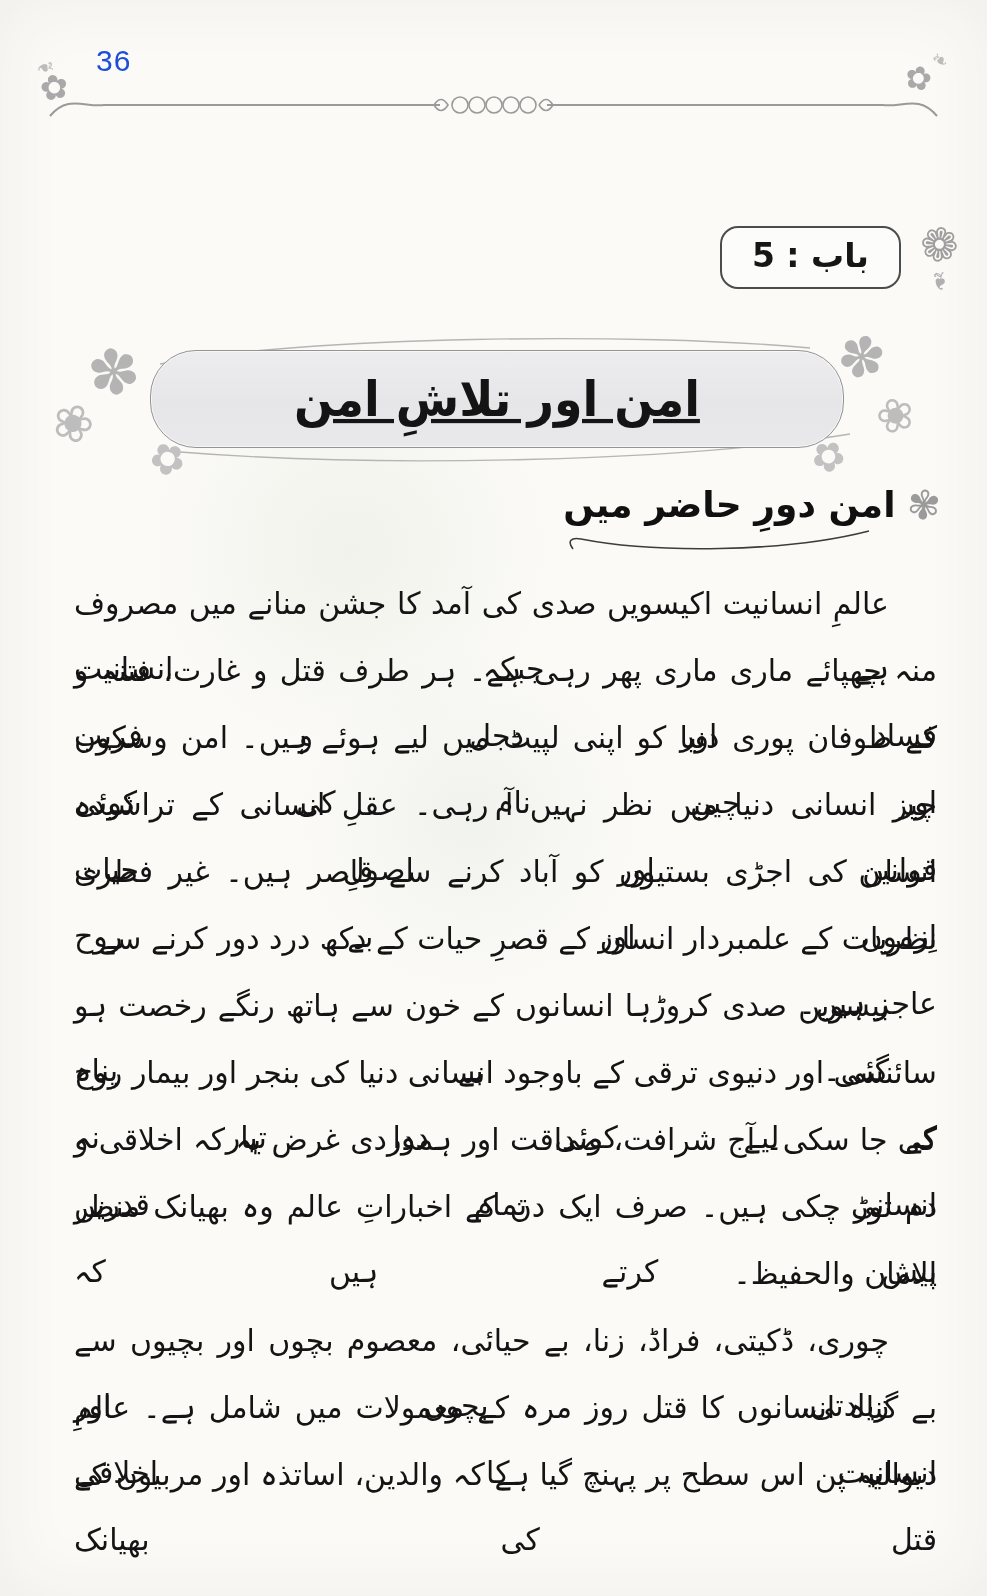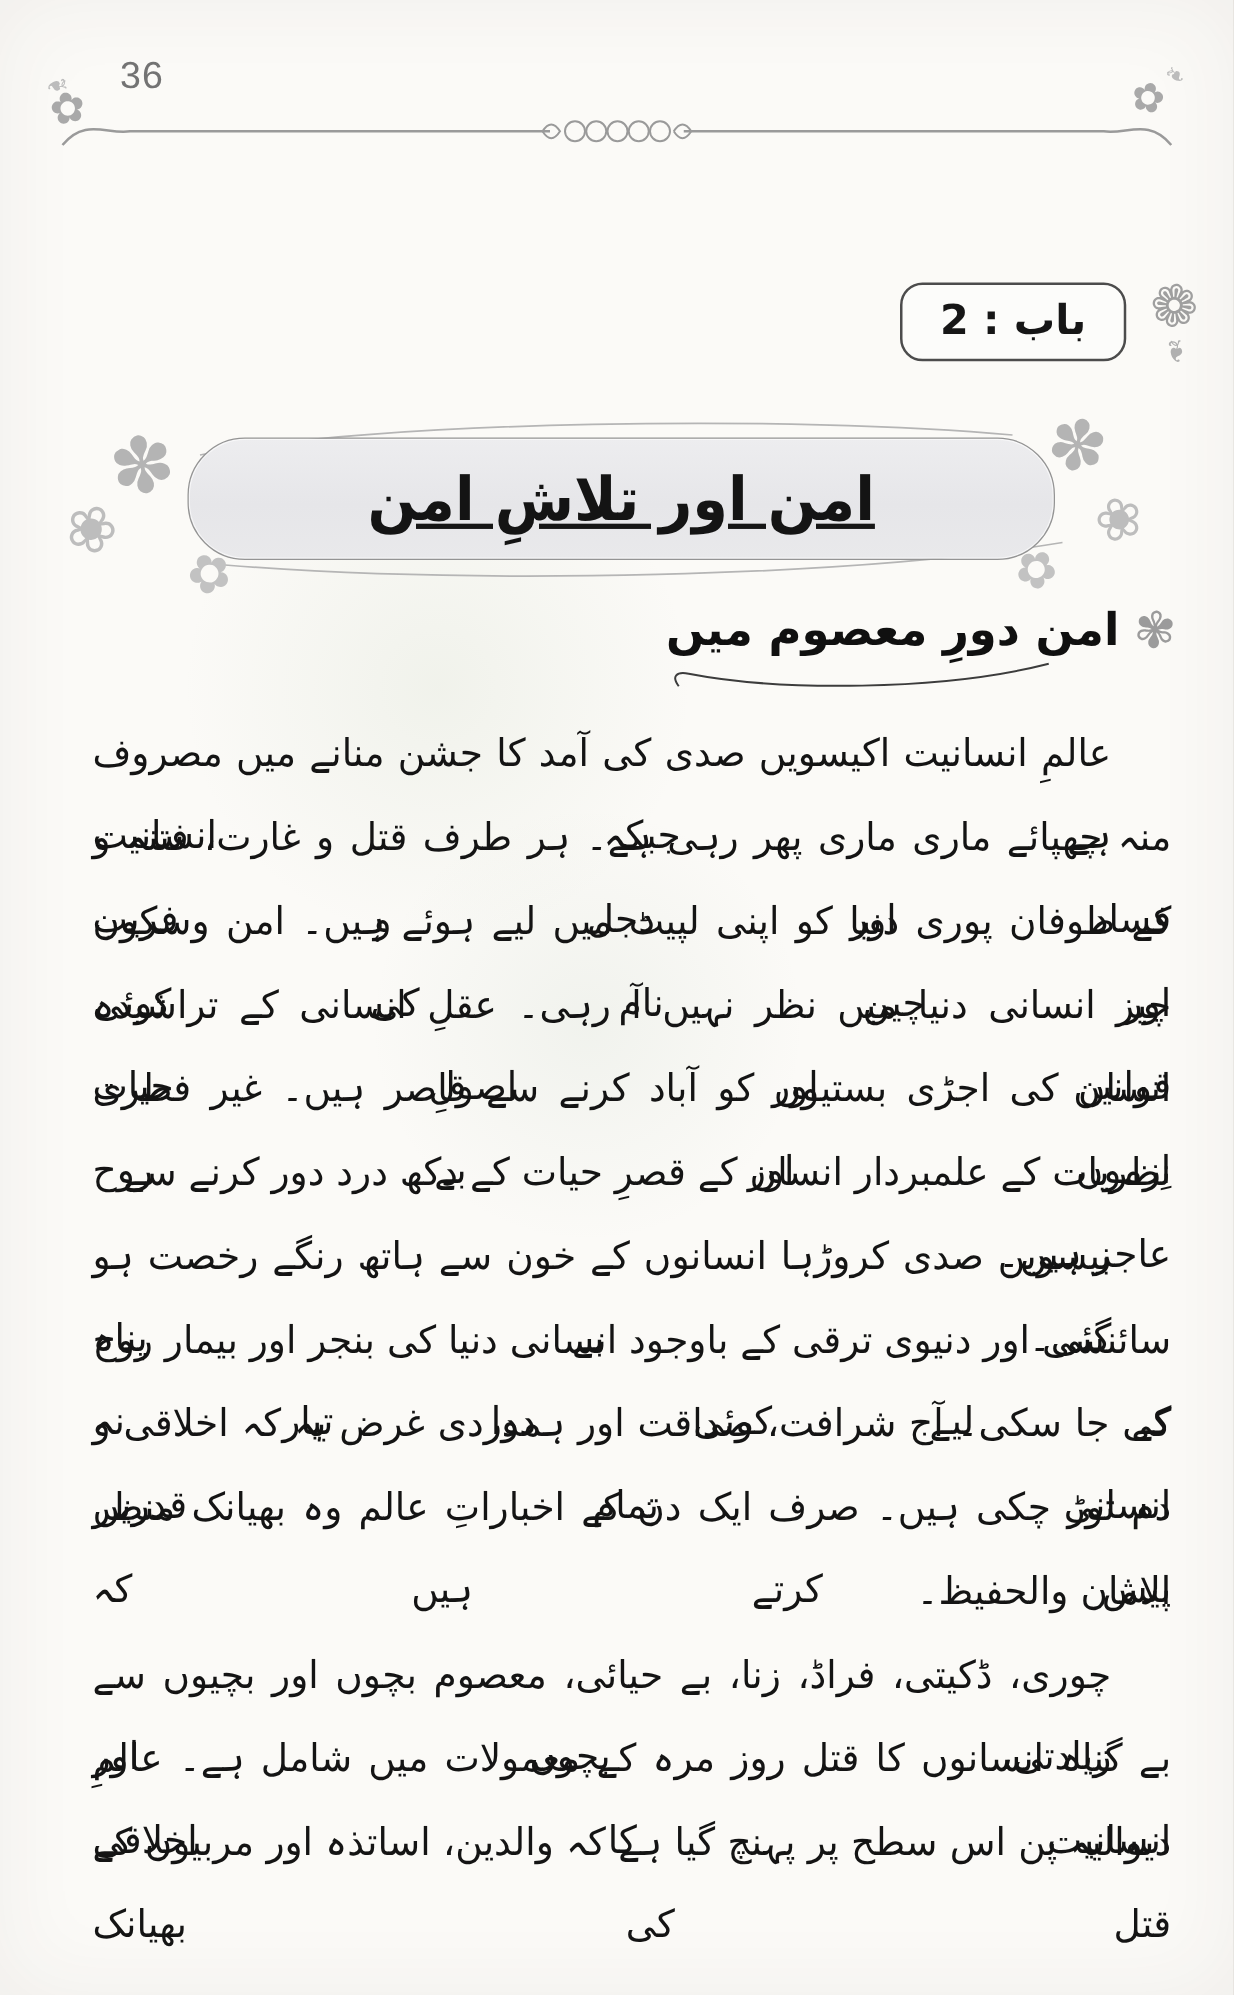--- a/index.html
+++ b/index.html
@@ -16,21 +16,21 @@
   
   .wm{position:absolute;border-radius:50%;pointer-events:none;}
   .wm1{left:150px;top:340px;width:400px;height:420px;
        background:radial-gradient(circle,rgba(165,185,150,0.12),rgba(165,185,150,0) 70%);}
   .wm2{left:300px;top:640px;width:340px;height:360px;
        background:radial-gradient(circle,rgba(150,175,150,0.10),rgba(150,175,150,0) 70%);}
   
   .page-number{
     position:absolute;left:96px;top:44px;
     font-family:"Liberation Sans",sans-serif;
-    font-size:30px;color:#737373;letter-spacing:1px;
+    font-size:30px;color:#1d4ed8;letter-spacing:1px;
   }
   .hdr-flower{position:absolute;color:#a9a9a9;line-height:1;}
   .hdr-flower-left{left:40px;top:70px;font-size:34px;transform:rotate(-12deg);}
   .hdr-flower-left-leaf{left:36px;top:56px;font-size:22px;color:#bcbcbc;transform:rotate(160deg);}
   .hdr-flower-right{left:905px;top:62px;font-size:32px;transform:rotate(14deg);}
   .hdr-flower-right-leaf{left:932px;top:50px;font-size:20px;color:#bcbcbc;transform:rotate(30deg);}
   .hdr-rule{position:absolute;left:42px;top:82px;}
   
   .chapter-wrap{position:absolute;right:86px;top:226px;display:flex;align-items:center;}
   .chapter-badge{
@@ -108,21 +108,21 @@
       <circle cx="435" cy="23" r="8"></circle>
       <circle cx="452" cy="23" r="8"></circle>
       <circle cx="469" cy="23" r="8"></circle>
       <circle cx="486" cy="23" r="8"></circle>
       <path d="M497,23 q7,-11 14,0 q-7,11 -14,0"></path>
     </g>
   </svg>
 
   <div class="chapter-wrap">
     <div class="chapter-badge">
-      <span>باب : 2</span>
+      <span>باب : 5</span>
     </div>
     <span class="chapter-flower">❁</span>
     <span class="chapter-stem">❧</span>
   </div>
 
   <svg class="banner-swoosh" style="left:120px;top:330px;" width="760" height="140" viewBox="0 0 760 140">
     <g fill="none" stroke="#b5b5b5" stroke-width="1.4">
       <path d="M690,18 C520,2 180,6 40,34"></path>
       <path d="M60,122 C260,138 560,132 730,104"></path>
     </g>
@@ -134,21 +134,21 @@
   <span class="bn-flower bnf1">✽</span>
   <span class="bn-flower bnf2">❀</span>
   <span class="bn-flower bnf3">✿</span>
   <span class="bn-flower bnf4">✽</span>
   <span class="bn-flower bnf5">❀</span>
   <span class="bn-flower bnf6">✿</span>
 
   <div class="section-wrap">
     <div class="section-row">
       <span class="section-flower">✾</span>
-      <span class="section-heading">امن دورِ معصوم میں</span>
+      <span class="section-heading">امن دورِ حاضر میں</span>
     </div>
     <svg class="section-underline" width="310" height="26" viewBox="0 0 310 26">
       <path d="M306,4 C220,26 90,26 18,12 C8,10 4,14 10,22" fill="none" stroke="#3c3c3c" stroke-width="1.6"></path>
     </svg>
   </div>
 
   <div class="body-text">
     <div class="line indent">عالمِ انسانیت اکیسویں صدی کی آمد کا جشن منانے میں مصروف ہے جبکہ انسانیت</div>
     <div class="line">منہ چھپائے ماری ماری پھر رہی ہے۔ ہر طرف قتل و غارت، فتنہ و فساد اور دجل و فریب</div>
     <div class="line">کے طوفان پوری دنیا کو اپنی لپیٹ میں لیے ہوئے ہیں۔ امن وسکون اور چین نام کی کوئی</div>

